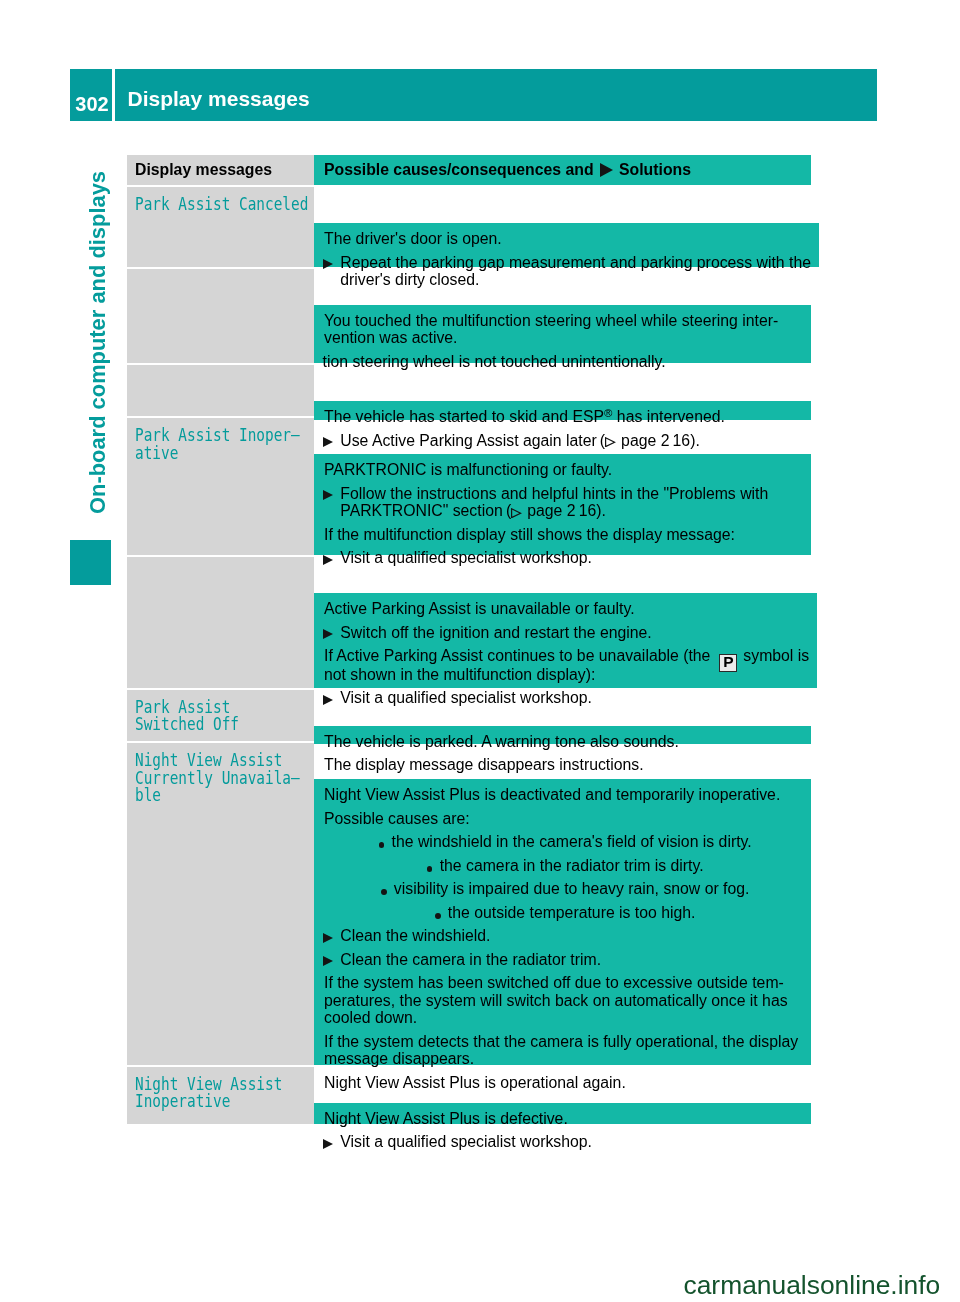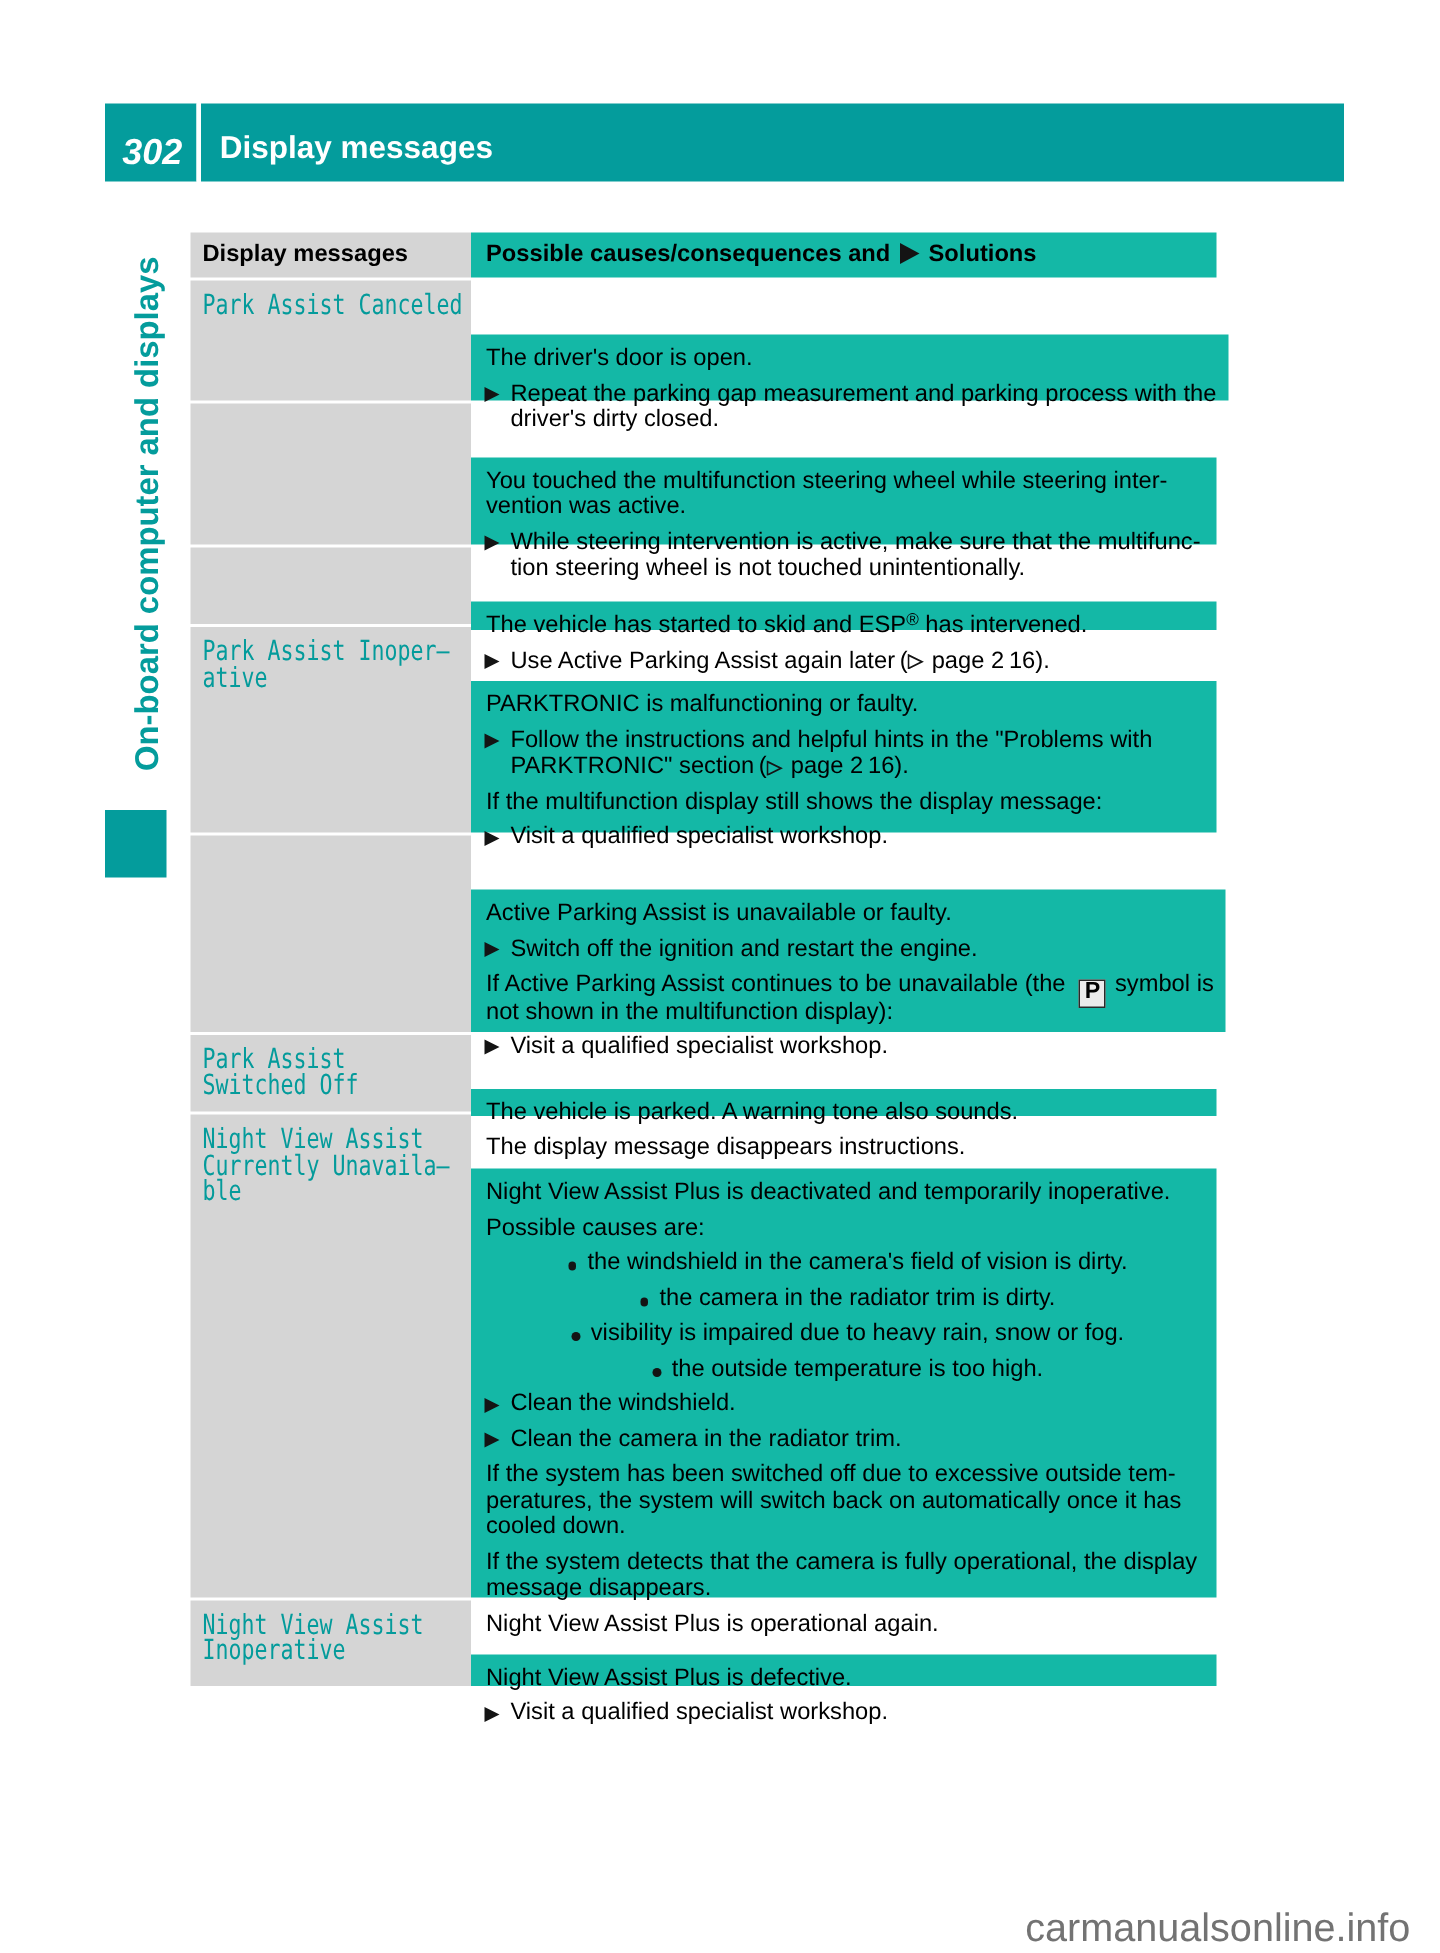--- a/index.html
+++ b/index.html
@@ -2,22 +2,22 @@
 <html><head>
 <meta charset="utf-8">
 <title>Display messages</title>
 <style>
   html,body{margin:0;padding:0;background:#fff;}
   body{width:960px;height:1302px;font-family:"Liberation Sans",sans-serif;}
   .page{position:relative;width:960px;height:1302px;overflow:hidden;background:#fff;}
 
   
   .hdr{position:absolute;left:70px;top:69px;height:52px;display:flex;}
-  .hdr-num{width:61px;background:#049c9c;color:#fff;display:flex;align-items:flex-end;justify-content:center;
-           font-size:24px;font-weight:bold;line-height:1;padding:0 0 7px 2px;box-sizing:border-box;font-style:italic;}
+  .hdr-num{width:42px;background:#049c9c;color:#fff;display:flex;align-items:flex-end;justify-content:center;
+           font-size:20px;font-weight:bold;line-height:1;padding:0 0 7px 2px;box-sizing:border-box;}
   .hdr-sep{width:3px;background:#fff;}
   .hdr-title{width:762px;background:#049c9c;color:#fff;display:flex;align-items:flex-end;
              padding:0 0 12px 12.5px;box-sizing:border-box;font-size:21px;font-weight:bold;line-height:1;}
 
   
   .vtab-text{position:absolute;left:86.5px;top:513.5px;
              transform:rotate(-90deg);transform-origin:0 0;
              color:#049c9c;font-size:21.9px;font-weight:bold;white-space:nowrap;line-height:1;}
   .vtab-block{position:absolute;left:70px;top:540px;width:41px;height:45px;background:#049c9c;}
 
@@ -55,21 +55,21 @@
   .pref{white-space:nowrap;}
   .refarrow{display:inline-block;width:16px;height:9.4px;vertical-align:-0.6px;position:relative;}
   .refarrow svg{position:absolute;left:0;top:0;}
   sup{font-size:0.72em;vertical-align:0.40em;line-height:0;}
 
   .pbox{display:inline-block;width:18.2px;height:18.2px;box-sizing:border-box;
         border:1.7px solid #2a2a2a;background:#ebebeb;font-size:15.5px;font-weight:bold;
         font-family:"Liberation Sans",sans-serif;line-height:14.5px;text-align:center;
         margin:0 1.5px 0 4.5px;vertical-align:-4.6px;overflow:hidden;white-space:nowrap;position:relative;top:6px;}
 
-  .wm{position:absolute;left:683.5px;top:1272px;color:#737373;font-size:26.4px;line-height:27px;white-space:nowrap;}
+  .wm{position:absolute;left:683.5px;top:1272px;color:#14532d;font-size:26.4px;line-height:27px;white-space:nowrap;}
 </style>
 </head>
 <body>
 
 <div class="page">
 
   <div class="hdr">
     <div class="hdr-num">302</div>
     <div class="hdr-sep"></div>
     <div class="hdr-title">Display messages</div>
@@ -100,21 +100,20 @@
       </div>
       <div class="sepr"></div>
       <div class="row" style="height:94.6px">
         <div class="c1"></div>
         <div class="c2 bodytxt">
           <div class="p">
             <span class="ln">You touched the multifunction steering wheel while steering inter-</span>
             <span class="ln">vention was active.</span>
           </div>
           <div class="p hang">
-            <span class="ln"><span class="mk"></span>While steering intervention is active, make sure that the multifunc-</span>
             <span class="ln">tion steering wheel is not touched unintentionally.</span>
           </div>
         </div>
       </div>
       <div class="sepr"></div>
       <div class="row" style="height:51px">
         <div class="c1"></div>
         <div class="c2 bodytxt">
           <div class="p">
             <span class="ln">The vehicle has started to skid and ESP<sup>®</sup> has intervened.</span>

